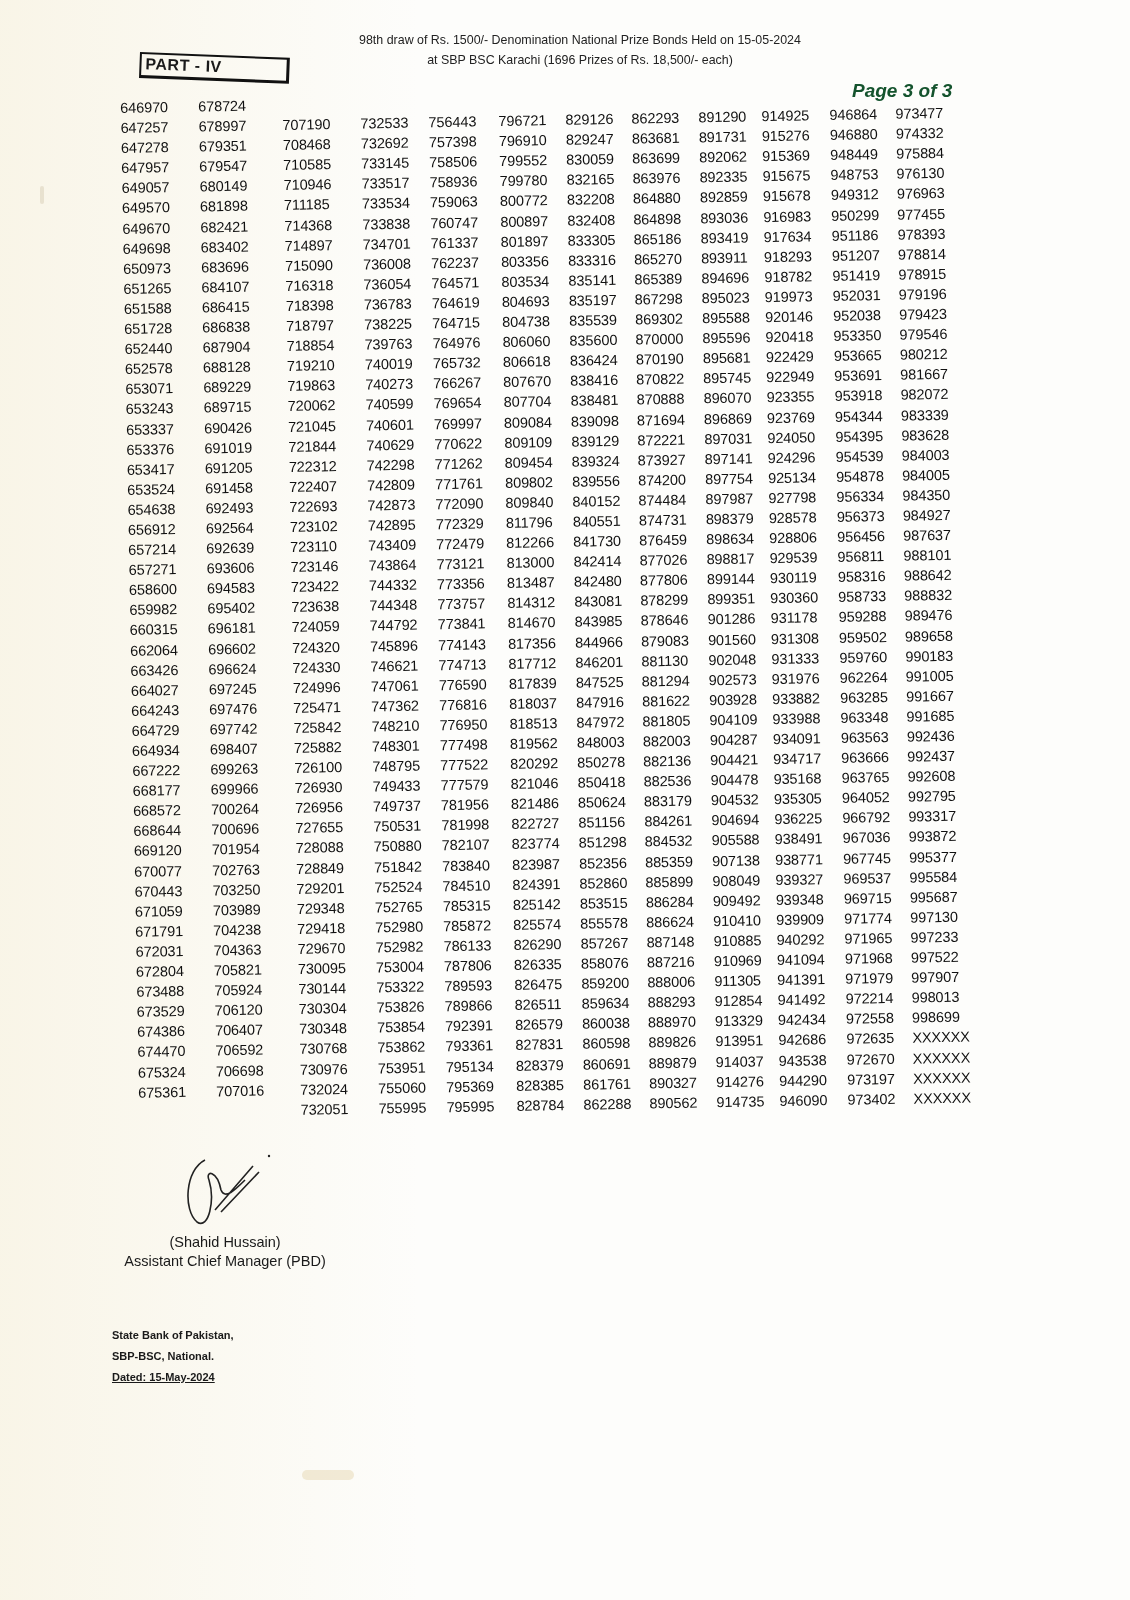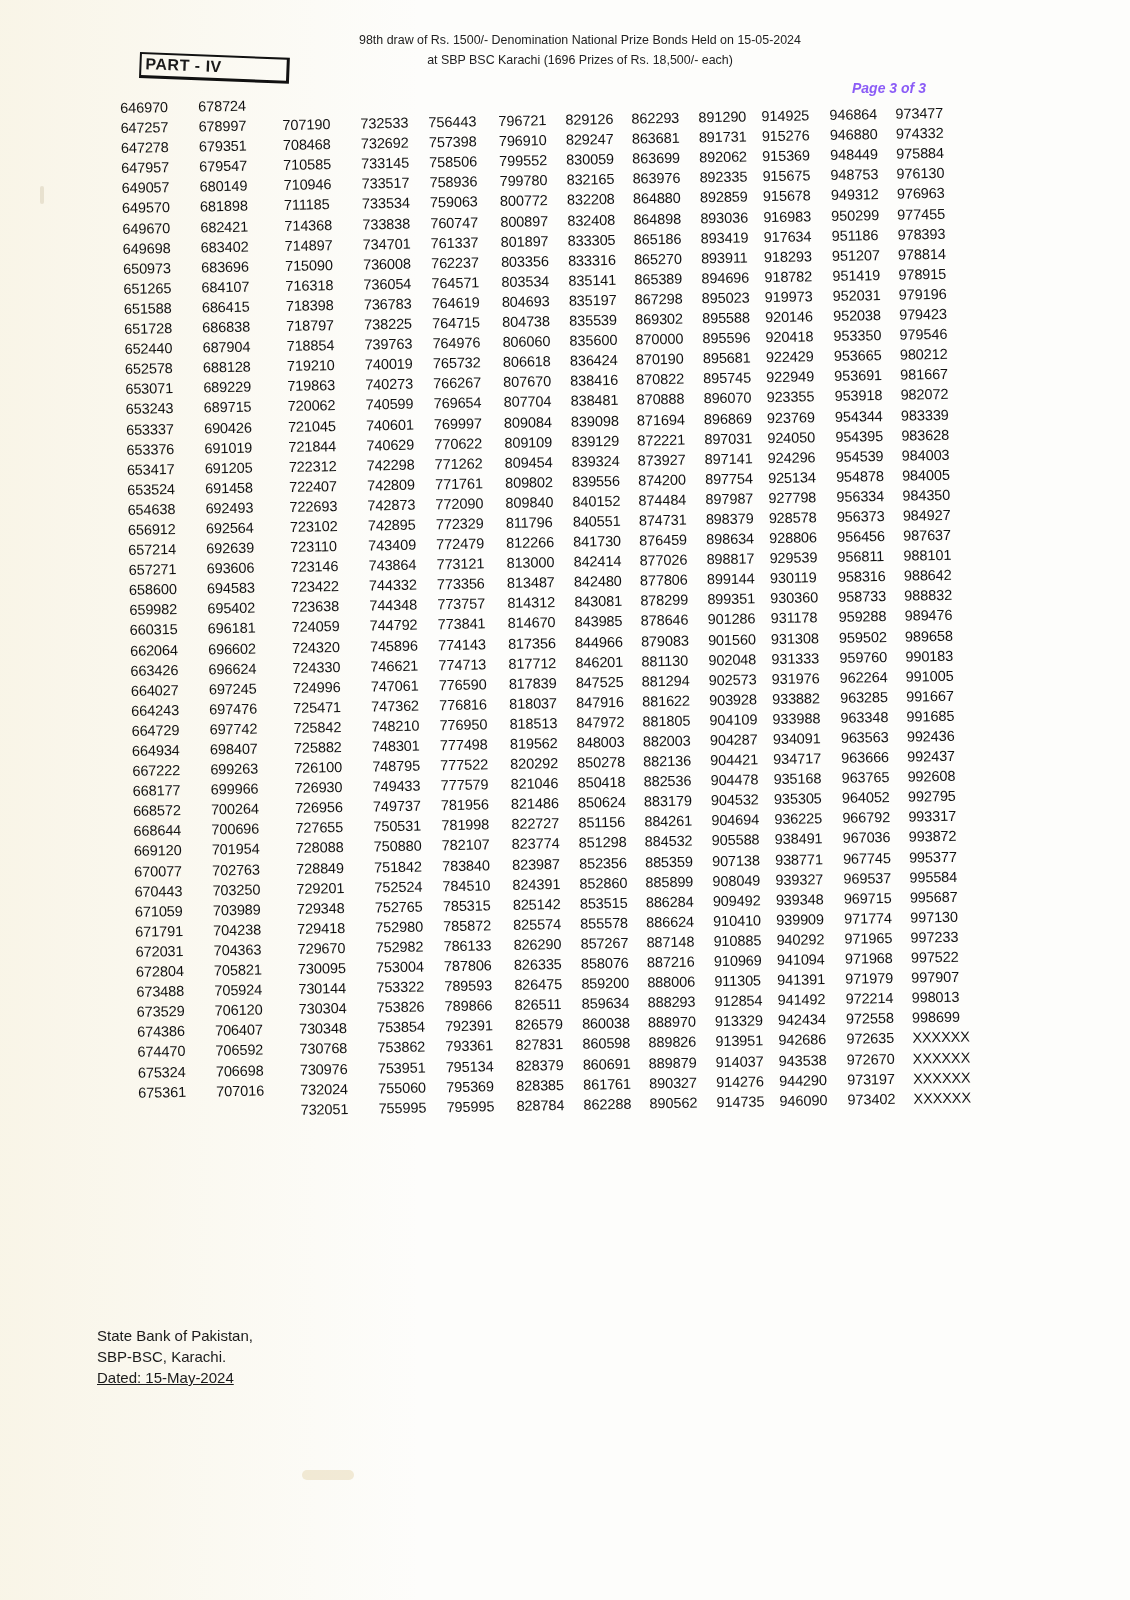--- a/index.html
+++ b/index.html
@@ -22,21 +22,21 @@
   }
   .part-box {
     position: absolute; left: 140px; top: 52px; width: 150px; height: 26px;
     border: 2px solid #111; border-right-width: 3px; border-bottom-width: 3px;
     transform: rotate(2.2deg); transform-origin: left top;
     font-weight: bold; font-size: 16px; letter-spacing: 0.5px; padding-left: 4px;
     box-sizing: border-box; line-height: 20px;
   }
   .page-num {
     position: absolute; left: 852px; top: 80px;
-    font-style: italic; font-weight: bold; font-size: 14px; color: #8b5cf6;
+    font-style: italic; font-weight: bold; font-size: 19px; color: #14532d;
   }
   .grid {
     position: absolute; left: 120px; top: 98px;
     transform: rotate(-1.05deg); transform-origin: left top;
   }
   .grid table { border-collapse: collapse; }
   .grid td {
     font-size: 14.5px; height: 20.1px; padding: 0; line-height: 20.1px;
     color: #111; white-space: nowrap; letter-spacing: -0.1px;
   }
@@ -61,22 +61,22 @@
   .sig svg { display: block; margin: 0 auto; }
   .sig .name { font-size: 14.5px; margin-top: 4px; }
   .sig .role { font-size: 14.5px; margin-top: 3px; }
   .sig1 { left: 0; }
   .sig1 .sigwrap { height: 80px; }
   .sig2 { left: 295px; }
   .sig2 .sigwrap { height: 80px; }
   .sig3 { left: 565px; }
   .sig3 .sigwrap { height: 80px; }
   .footer {
-    position: absolute; left: 97px; top: 1325px;
-    font-size: 15px; font-weight: normal; line-height: 21px;
+    position: absolute; left: 112px; top: 1325px;
+    font-size: 11px; font-weight: bold; line-height: 21px;
   }
   .footer .dated { text-decoration: underline; }
   .smudge {
     position: absolute; left: 302px; top: 1470px; width: 52px; height: 10px;
     background: rgba(220,200,150,0.35); border-radius: 6px;
   }
   .speck { position: absolute; left: 40px; top: 186px; width: 4px; height: 18px;
     background: rgba(200,190,160,0.35); border-radius: 2px; }
 </style>
 </head>
@@ -811,21 +811,31 @@
           <td class="c8">914735</td>
           <td class="c9">946090</td>
           <td class="c10">973402</td>
           <td class="c11">XXXXXX</td>
         </tr>
       </tbody>
   </table>
 </div>
 
 <div class="signatures">
+  <div class="sig sig1">
+    <div class="sigwrap">
+      <svg width="120" height="80" viewBox="0 0 120 80">
+        <path d="M40 10 C20 20, 18 60, 32 72 C44 80, 50 50, 44 30 C40 20, 52 20, 56 40 C60 50, 70 40, 80 30 M50 60 L88 16 M56 62 L94 22" fill="none" stroke="#222" stroke-width="1.6"></path>
+        <circle cx="104" cy="6" r="1.2" fill="#222"></circle>
+      </svg>
+    </div>
+    <div class="name">(Shahid Hussain)</div>
+    <div class="role">Assistant Chief Manager (PBD)</div>
+  </div>
 </div>
 
 <div class="footer">
   <div>State Bank of Pakistan,</div>
-  <div>SBP-BSC, Karachi.</div>
+  <div>SBP-BSC, National.</div>
   <div class="dated">Dated: 15-May-2024</div>
 </div>
 
 <div class="smudge"></div>
 
 </body></html>

